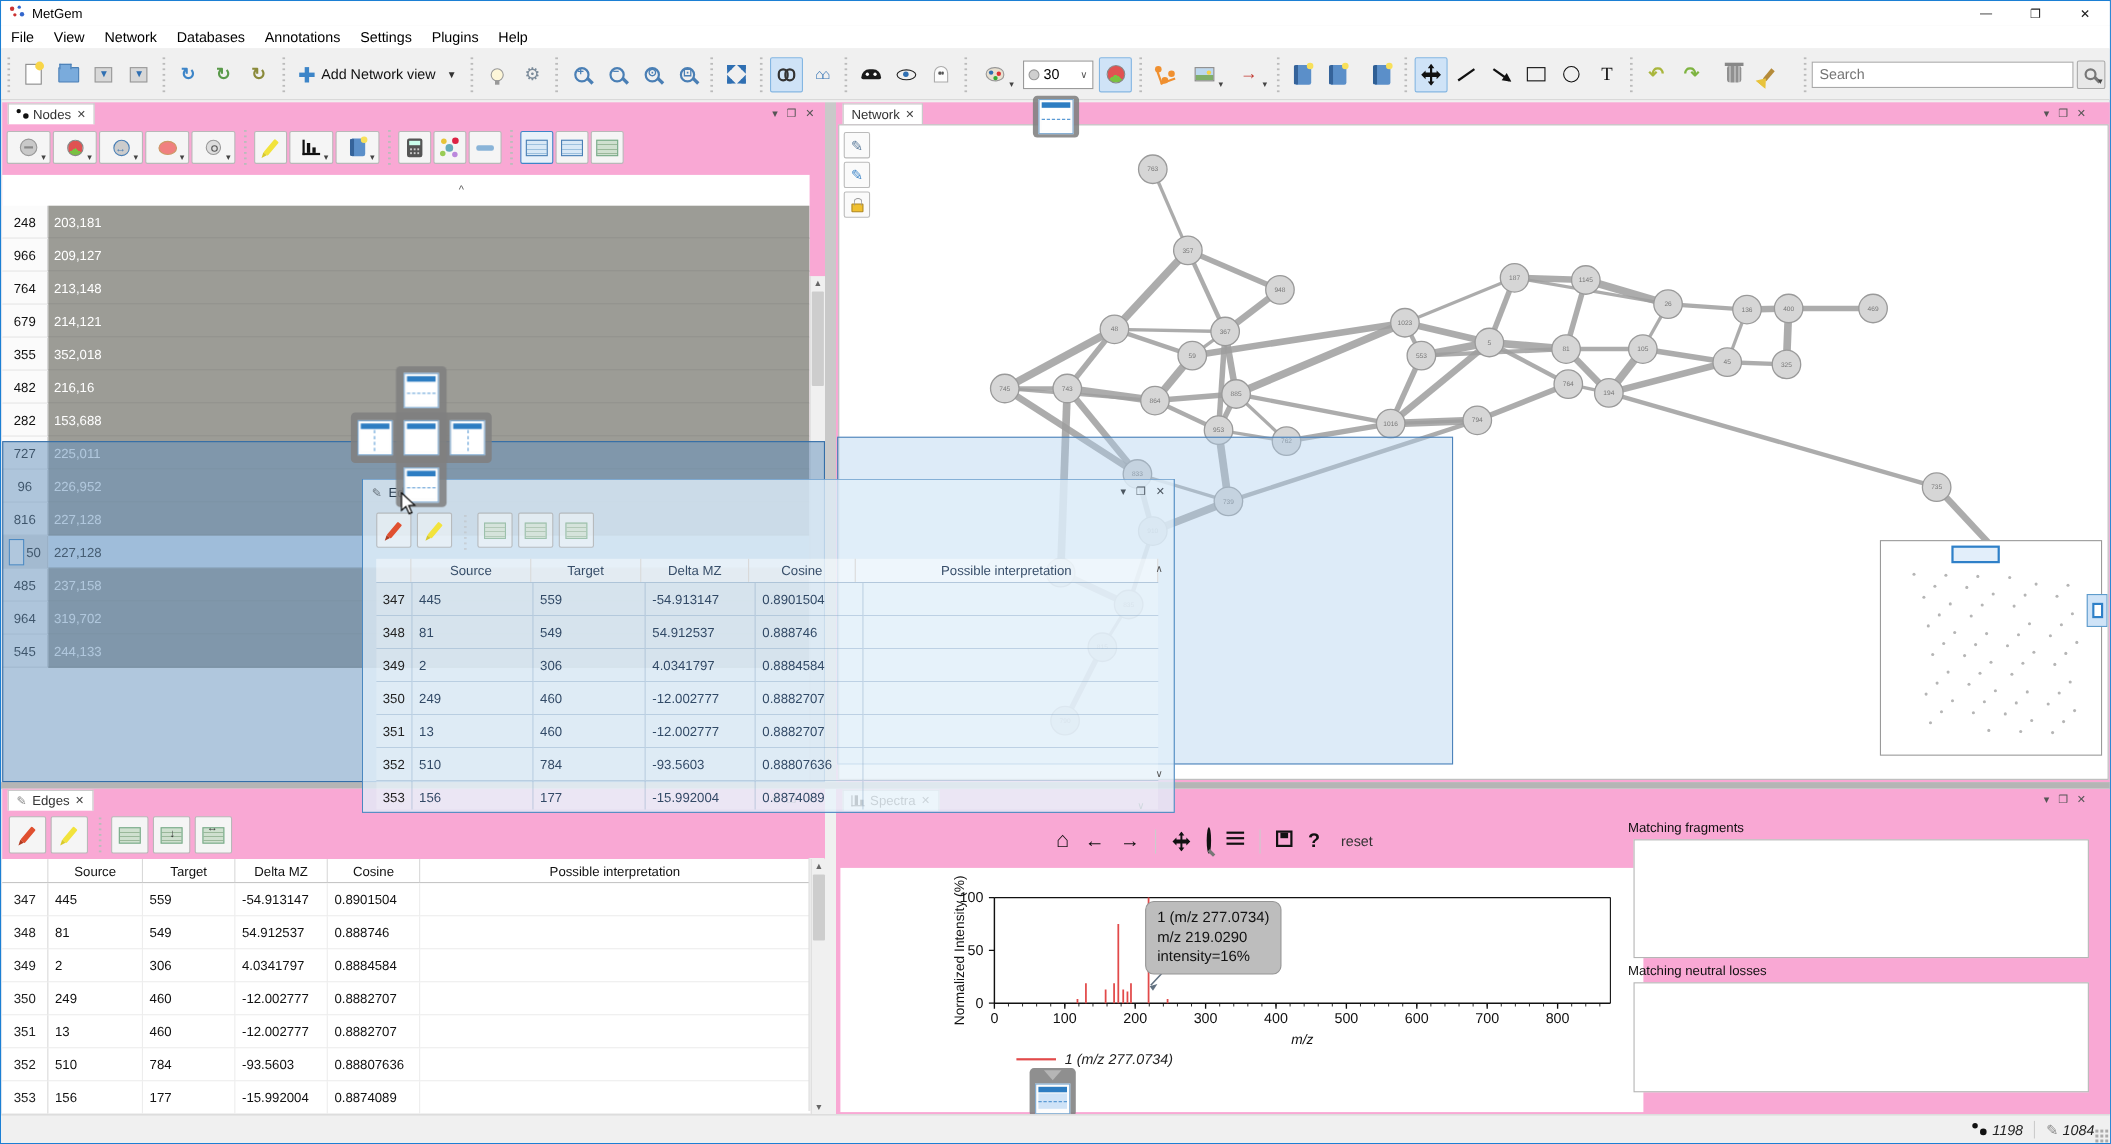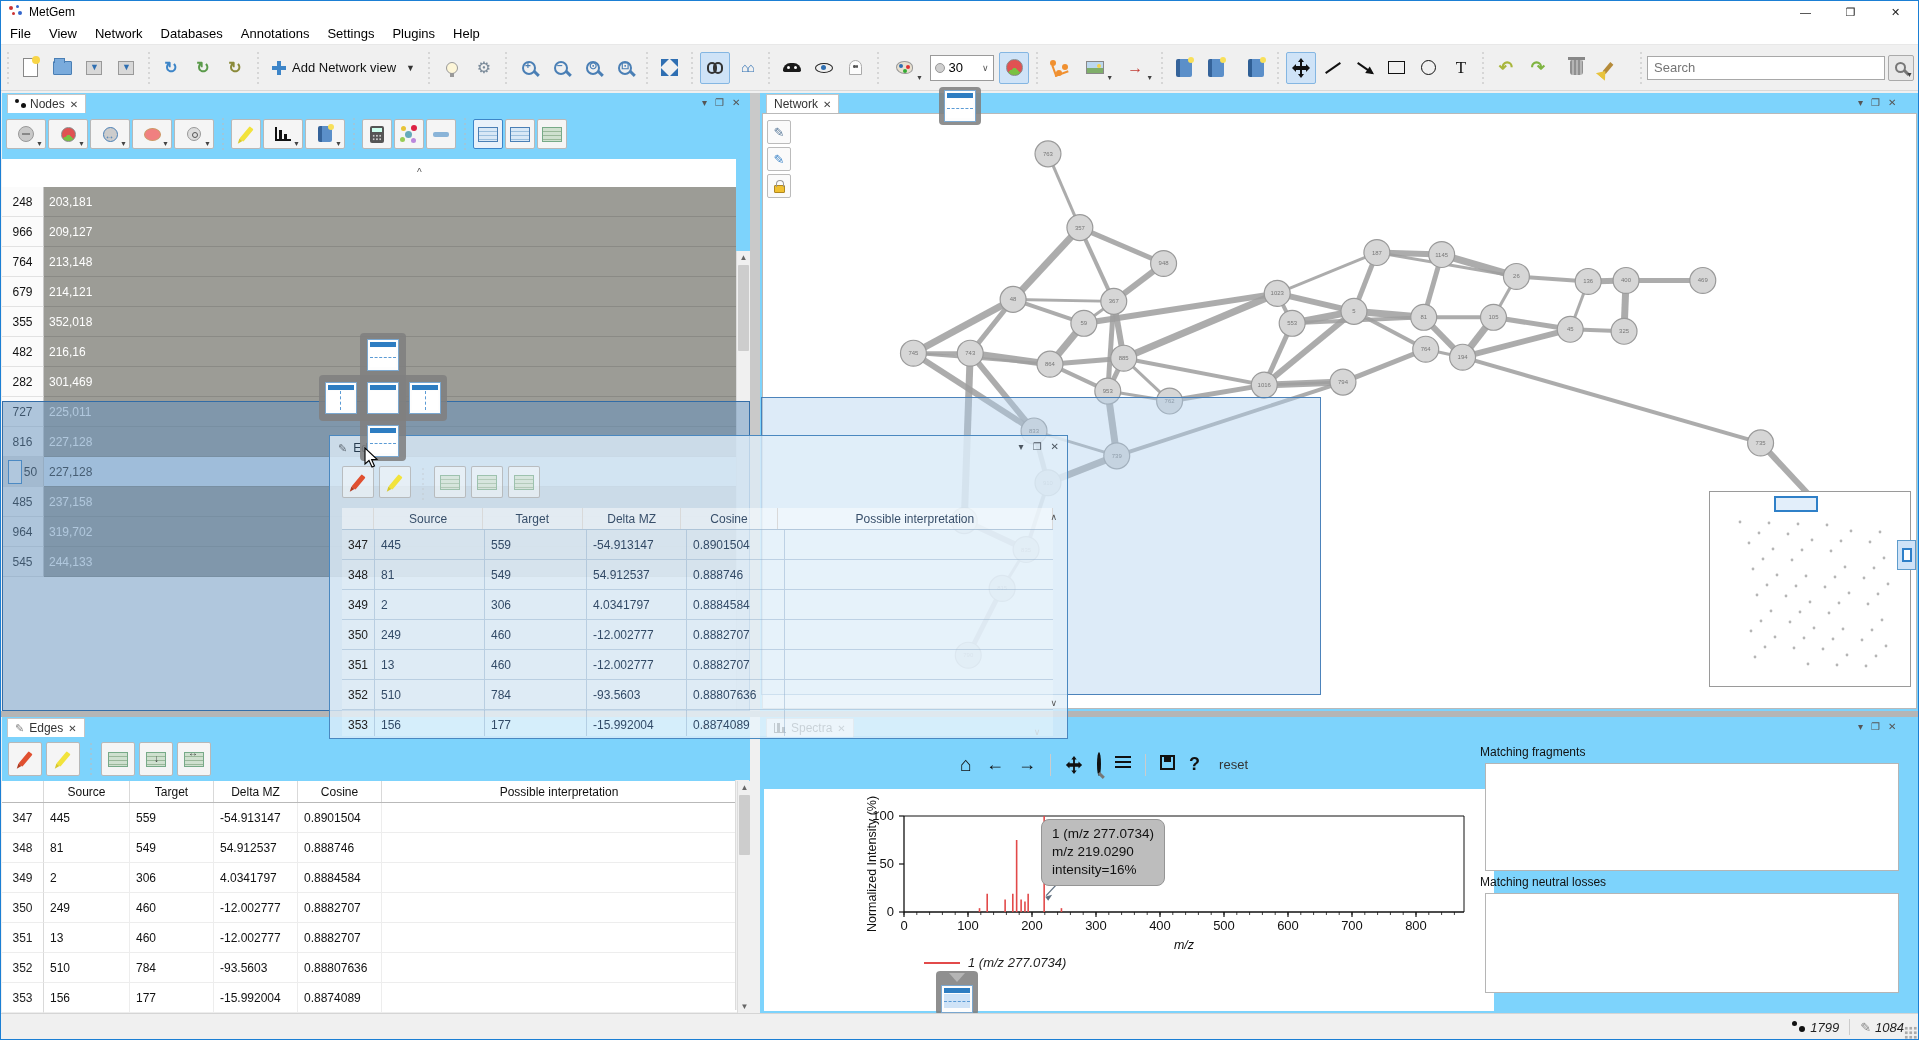--- a/index.html
+++ b/index.html
@@ -81,21 +81,21 @@
 .fiti i:nth-child(1){left:0;top:0;border-left-color:#2f6fb2;border-top-color:#2f6fb2}
 .fiti i:nth-child(2){right:0;top:0;border-right-color:#2f6fb2;border-top-color:#2f6fb2}
 .fiti i:nth-child(3){left:0;bottom:0;border-left-color:#2f6fb2;border-bottom-color:#2f6fb2}
 .fiti i:nth-child(4){right:0;bottom:0;border-right-color:#2f6fb2;border-bottom-color:#2f6fb2}
 .pansvg{display:block}
 
 .tabbar{height:20px;display:flex;align-items:flex-end}
 .tab{height:19px;background:#fff;border:1px solid #c5c5c5;border-bottom:none;display:flex;align-items:center;padding:0 7px;font-size:12px;color:#333;gap:5px}
 .tabclose{font-size:10px;color:#444}
 .dockbtns{position:absolute;display:flex;gap:8px;font-size:10px;color:#555}
-.dockpanel{background:#7dd3fc}
+.dockpanel{background:#f9a8d4}
 .ntool{display:flex;align-items:center;padding:3px 4px;gap:2px}
 .nbtn{width:30px;height:30px;border:1px solid #b8b8b8;border-radius:2px;background:#f5f5f5;display:flex;align-items:center;justify-content:center;position:relative;flex:none}
 .nbtn.dd2{width:40px}
 .nbtn.checked{border:1px solid #3d85c8;background:#e8f1fa}
 .nbtn .dd{right:2px;bottom:1px}
 .grayc{width:16px;height:16px;border-radius:50%;background:#c9c9c9;border:1px solid #999;position:relative}
 .grayc i{position:absolute;left:3px;top:6px;width:8px;height:2px;background:#888}
 .redell{width:17px;height:13px;border-radius:50%;background:#f08080;border:1px solid #c96}
 .ringi{width:14px;height:14px;border-radius:50%;border:1px solid #999;background:#ddd;position:relative}
 .ringi::after{content:"";position:absolute;left:4px;top:4px;width:4px;height:4px;border:1.5px solid #555;border-radius:50%}
@@ -487,25 +487,29 @@
           <div class="ntr">
             <div class="nth">355</div>
             <div class="ntv">352,018</div>
           </div>
           <div class="ntr">
             <div class="nth">482</div>
             <div class="ntv">216,16</div>
           </div>
           <div class="ntr">
             <div class="nth">282</div>
-            <div class="ntv">301,469</div>
+            <div class="ntv">153,688</div>
           </div>
           <div class="ntr">
             <div class="nth">727</div>
             <div class="ntv">225,011</div>
+          </div>
+          <div class="ntr">
+            <div class="nth">96</div>
+            <div class="ntv">226,952</div>
           </div>
           <div class="ntr">
             <div class="nth">816</div>
             <div class="ntv">227,128</div>
           </div>
           <div class="ntr editing">
             <div class="nth" style="background:#e4e4e4">
               <span class="spinbox">
                 <span class="spinwrap"></span>
                 <span class="spintxt">50</span>
@@ -1179,21 +1183,21 @@
 
   <svg class="abs" style="left:363px;top:446px;z-index:60" width="16" height="22" viewBox="0 0 16 22">
     <path d="M1 1 L1 17 L5 13.5 L8 20 L10.5 19 L7.6 12.6 L13 12.3 Z" fill="#fff" stroke="#000" stroke-width="1.1"></path>
   </svg>
 
   <div class="abs statusbar">
     <span style="position:relative;width:14px;height:12px;margin-right:4px">
         <i style="position:absolute;left:0;top:0;width:5px;height:5px;background:#111;border-radius:50%"></i>
         <i style="position:absolute;left:7px;top:5px;width:6px;height:6px;background:#111;border-radius:50%"></i>
       </span>
-    <span>1799</span>
+    <span>1198</span>
     <span style="width:1px;height:16px;background:#ccc;margin:0 10px"></span>
     <span style="color:#888;font-style:normal;margin-right:4px">✎</span>
     <span>1084</span>
     <span style="width:14px"></span>
     <span class="grip"></span>
   </div>
 
 </div>
 
 </body></html>

